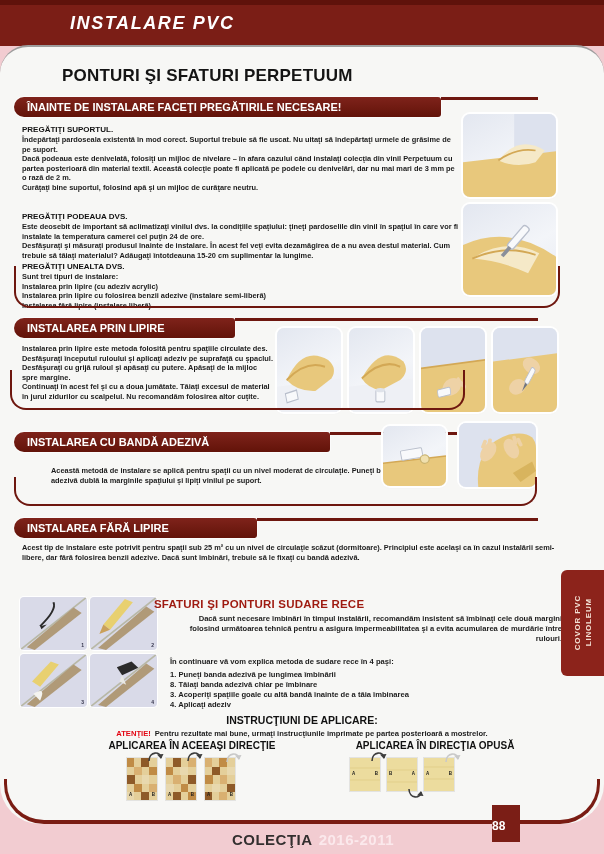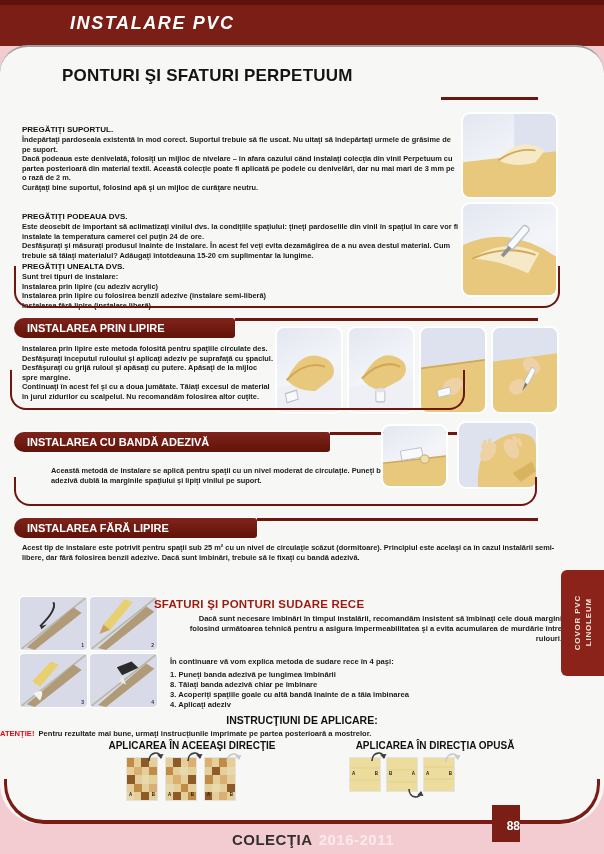--- a/index.html
+++ b/index.html
@@ -37,56 +37,57 @@
   .img-box svg{display:block;width:100%;height:100%;}
   .weld-box{border-radius:4px;overflow:hidden;background:#d9dae8;box-shadow:0 0 0 1px #fff;}
   .weld-box svg{display:block;width:100%;height:100%;}
   .step-num{position:absolute;right:3px;bottom:2px;font-size:5px;font-weight:bold;color:#33334a;}
   
   .weld-heading{font-size:11.5px;font-weight:bold;color:#9e1a10;letter-spacing:0.2px;}
   .weld-p{font-size:7.6px;font-weight:bold;color:#1c1c1c;line-height:10px;white-space:pre-line;margin:0;}
   .weld-step{font-size:7.6px;font-weight:bold;color:#1c1c1c;line-height:10px;}
   
   .app-heading{left:0;top:714px;width:604px;text-align:center;font-size:10.5px;font-weight:bold;color:#111;}
-  .warn-line{left:0;top:729px;width:604px;font-size:7.6px;font-weight:bold;color:#1c1c1c;}
+  .warn-line{left:0;top:729px;width:604px;text-align:center;font-size:7.6px;font-weight:bold;color:#1c1c1c;}
   .warn-label{color:#e30613;margin-right:4px;}
   .dir-title{font-size:10px;font-weight:bold;color:#111;text-align:center;}
   .swatch{overflow:hidden;box-shadow:0 0 0 1px rgba(0,0,0,0.08);}
   .swatch svg{display:block;width:100%;height:100%;}
   .sw-letter{position:absolute;font-size:4.5px;font-weight:bold;color:#1a1a1a;}
   .arrow-icon svg{display:block;}
   
   .side-tab{left:561px;top:570px;width:43px;height:106px;background:#8c231b;border-radius:6px 0 0 6px;
         display:flex;align-items:center;justify-content:center;z-index:6;}
   .side-tab-text{writing-mode:vertical-rl;transform:rotate(180deg);color:#f3e0d4;font-weight:bold;
         font-size:8px;letter-spacing:0.8px;line-height:11px;text-align:center;}
   .side-tab-text span{display:block;}
   
   .footer-text{left:0;top:831px;width:604px;text-align:center;font-size:15px;font-weight:bold;letter-spacing:0.5px;z-index:5;}
   .footer-label{color:#332f2f;margin-left:22px;}
   .footer-years{color:#fbe9ec;margin-left:6px;}
   .page-num{left:492px;top:805px;width:28px;height:37px;background:#7b1e16;z-index:7;
-        display:flex;align-items:flex-end;justify-content:flex-end;}
+        display:flex;align-items:flex-end;justify-content:flex-start;}
   .page-num span{color:#fff;font-weight:bold;font-size:12px;margin-bottom:9px;}
 </style>
 </head>
 <body>
 
 <div class="abs" style="left:0;top:0;width:604px;height:854px;">
 
   <div class="abs header">
     <div class="abs topstrip"></div>
     <div class="abs header-title">INSTALARE PVC</div>
   </div>
 
   <div class="abs card"></div>
   <div class="abs bottom-edge"></div>
 
   <div class="abs page-title">PONTURI ŞI SFATURI PERPETUUM</div>
 
+  <div class="abs banner" style="left:14px;top:97px;width:427px;">ÎNAINTE DE INSTALARE FACEŢI PREGĂTIRILE NECESARE!</div>
   <div class="abs banner-ext" style="left:441px;top:97px;width:97px;"></div>
 
   <div class="abs" style="left:22px;top:125px;width:438px;">
     <div class="sub-h">PREGĂTIŢI SUPORTUL.</div>
     <p class="body-p">Îndepărtaţi pardoseala existentă în mod corect. Suportul trebuie să fie uscat. Nu uitaţi să îndepărtaţi urmele de grăsime de pe suport.
 Dacă podeaua este denivelată, folosiţi un mijloc de nivelare – în afara cazului când instalaţi colecţia din vinil Perpetuum cu partea posterioară din material textil. Această colecţie poate fi aplicată pe podele cu denivelări, dar nu mai mari de 3 mm pe o rază de 2 m.
 Curăţaţi bine suportul, folosind apă şi un mijloc de curăţare neutru.</p>
   </div>
   <div class="abs" style="left:22px;top:212px;width:438px;">
     <div class="sub-h">PREGĂTIŢI PODEAUA DVS.</div>

